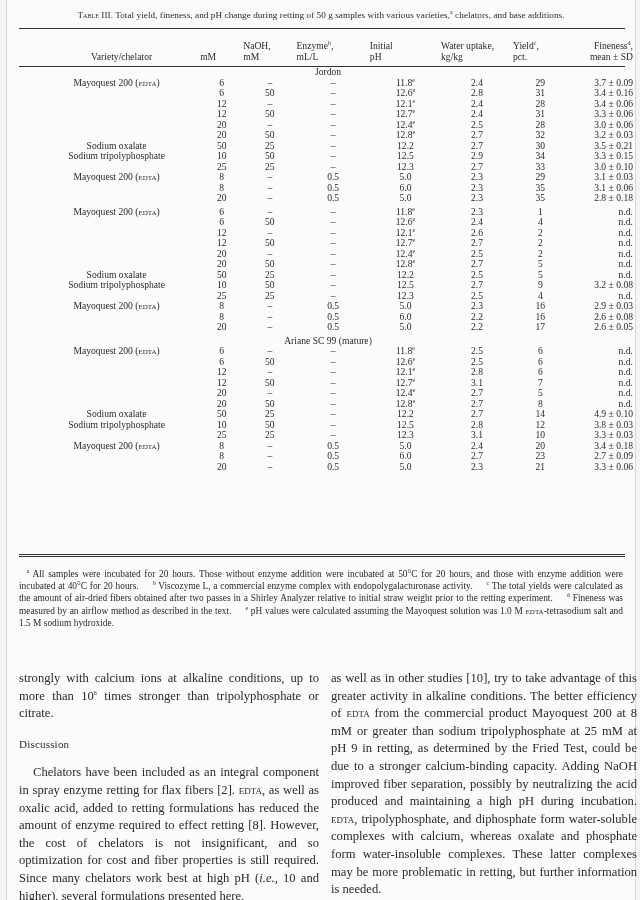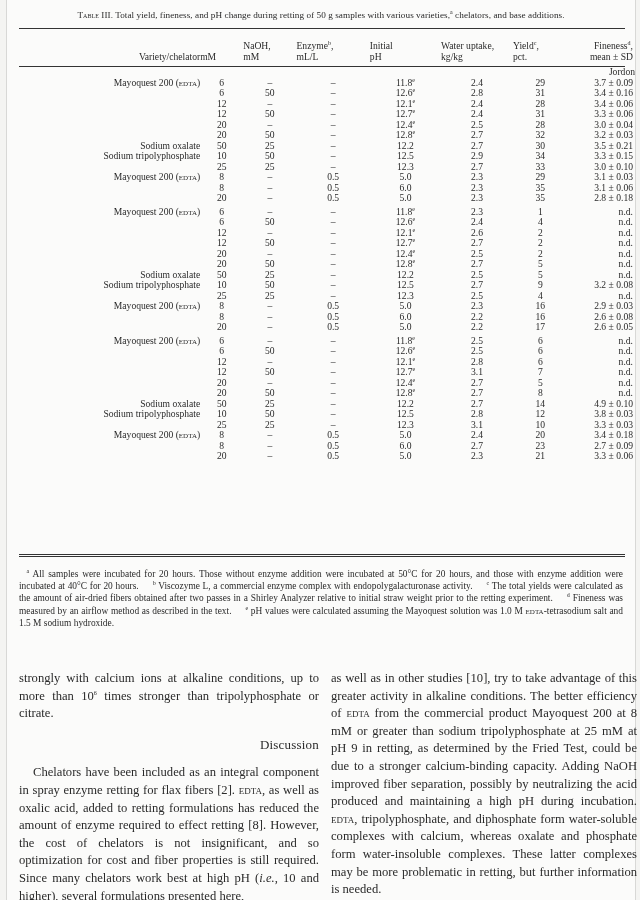--- a/index.html
+++ b/index.html
@@ -27,21 +27,21 @@
 
   table.data {
     position: absolute; left: 12px; top: 32px; width: 616px;
     border-collapse: collapse; font-size: 9.6px; line-height: 10px;
   }
   table.data th {
     font-weight: normal; text-align: left; vertical-align: bottom;
     padding: 0 0 5px 0; line-height: 11px; height: 30px;
   }
   table.data td { padding: 0; height: 10.5px; text-align: center; white-space: nowrap; }
-  table.data th.c-name, table.data td.c-name { text-align: right; }
+  table.data th.c-name, table.data td.c-name { text-align: center; }
   th.c-name { padding-left: 24px !important; }
   td.c-name.group { padding-left: 2px; }
   td.c-name.chel { padding-left: 14px; }
   .c-name { width: 170px; }
   .c-mm { width: 48px; }
   .c-naoh { width: 58px; }
   .c-enz { width: 80px; }
   .c-ph { width: 80px; }
   .c-water { width: 80px; }
   .c-yield { width: 60px; }
@@ -59,21 +59,21 @@
   .col {
     position: absolute; top: 670px; width: 300px;
     font-size: 12.6px; line-height: 17.6px; text-align: justify;
     hyphens: manual;
   }
   .col.left { left: 12px; }
   .col.right { left: 324px; width: 306px; }
   .col p { margin: 0; }
   .col .indent { text-indent: 14px; }
   .heading {
-    text-align: right; font-size: 13px; margin: 13px 0 11px 0; letter-spacing: 0.2px;
+    text-align: left; font-size: 11px; margin: 13px 0 11px 0; letter-spacing: 0.2px;
   }
 </style>
 </head>
 <body>
 
 <div class="page">
 
   <div class="caption">
     <span class="sc">Table III.</span>
     <span>Total yield, fineness, and pH change during retting of 50 g samples with various varieties,</span><sup>a</sup><span> chelators, and base additions.</span>
@@ -141,21 +141,21 @@
           <td class="c-fine">3.3 ± 0.06</td>
         </tr>
         <tr>
           <td class="c-name chel"></td>
           <td class="c-mm">20</td>
           <td class="c-naoh">–</td>
           <td class="c-enz">–</td>
           <td class="c-ph"><span>12.4</span><sup>e</sup></td>
           <td class="c-water">2.5</td>
           <td class="c-yield">28</td>
-          <td class="c-fine">3.0 ± 0.04</td>
+          <td class="c-fine">3.0 ± 0.06</td>
         </tr>
         <tr>
           <td class="c-name chel"></td>
           <td class="c-mm">20</td>
           <td class="c-naoh">50</td>
           <td class="c-enz">–</td>
           <td class="c-ph"><span>12.8</span><sup>e</sup></td>
           <td class="c-water">2.7</td>
           <td class="c-yield">32</td>
           <td class="c-fine">3.2 ± 0.03</td>
@@ -338,20 +338,23 @@
           <td class="c-mm">20</td>
           <td class="c-naoh">–</td>
           <td class="c-enz">0.5</td>
           <td class="c-ph"><span>5.0</span><sup></sup></td>
           <td class="c-water">2.2</td>
           <td class="c-yield">17</td>
           <td class="c-fine">2.6 ± 0.05</td>
         </tr>
         <tr class="groupspacer">
           <td colspan="8"></td>
+        </tr>
+        <tr>
+          <td class="c-name group" colspan="8">Ariane SC 99 (mature)</td>
         </tr>
         <tr>
           <td class="c-name chel"><span>Mayoquest 200 (</span><span class="sc">edta</span><span>)</span></td>
           <td class="c-mm">6</td>
           <td class="c-naoh">–</td>
           <td class="c-enz">–</td>
           <td class="c-ph"><span>11.8</span><sup>e</sup></td>
           <td class="c-water">2.5</td>
           <td class="c-yield">6</td>
           <td class="c-fine">n.d.</td>

